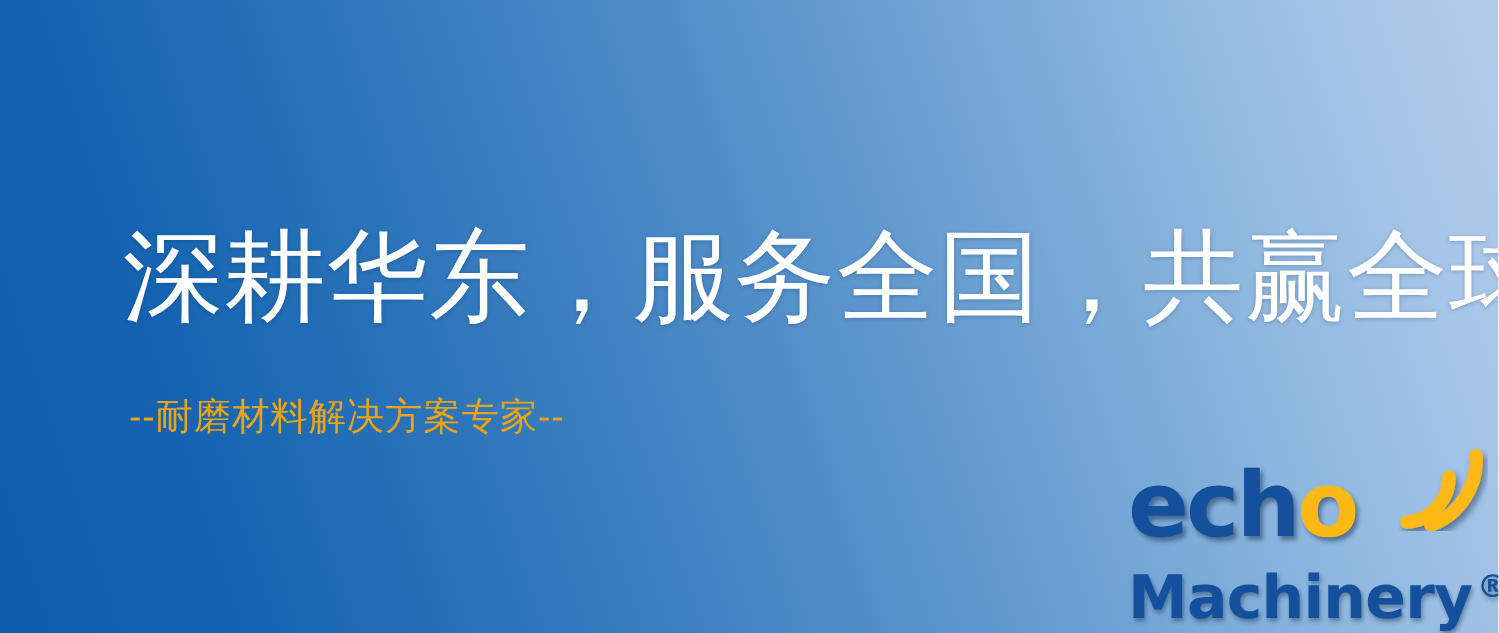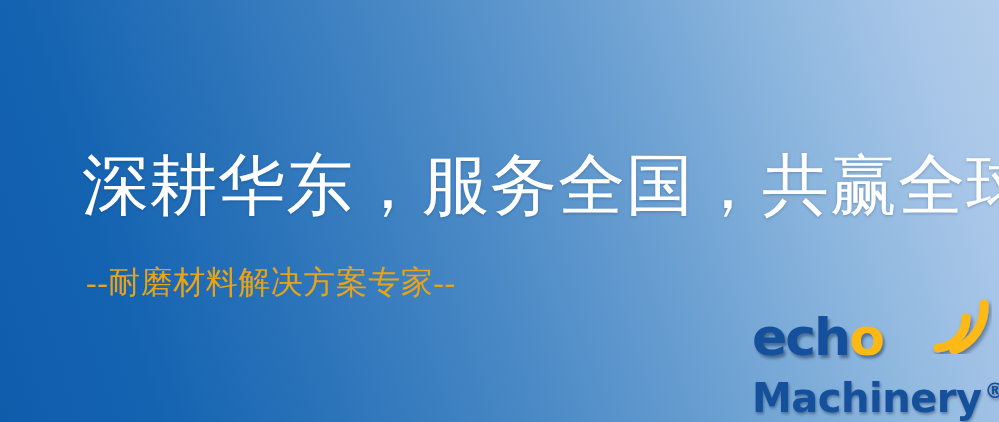--- a/index.html
+++ b/index.html
@@ -41,22 +41,22 @@
     color: #ffffff;
     white-space: nowrap;
     text-shadow: 0 1px 3px rgba(10, 50, 95, 0.30);
   }
 
   
   .subtitle {
     position: absolute;
     left: 86px;
     top: 266px;
-    font-family: Liberation Serif, serif;
-    font-size: 32px;
+    font-family: Liberation Sans, sans-serif;
+    font-size: 25px;
     line-height: 1.0;
     letter-spacing: 0.5px;
     color: #e8a317;
     white-space: nowrap;
   }
 
   
   .logo {
     position: absolute;
     left: 748px;
@@ -71,21 +71,21 @@
     top: 0;
     height: 78px;
     width: 251px;
   }
 
   .logo-echo {
     position: absolute;
     left: 4px;
     top: 2px;
     font-family: "DejaVu Sans", sans-serif;
-    font-size: 52px;
+    font-size: 60px;
     font-weight: bold;
     line-height: 78px;
     letter-spacing: -2px;
     white-space: nowrap;
   }
   .logo-echo .ech {
     color: #15509d;
     text-shadow: 2px 3px 3px rgba(8, 30, 62, 0.45);
   }
   .logo-echo .o {

